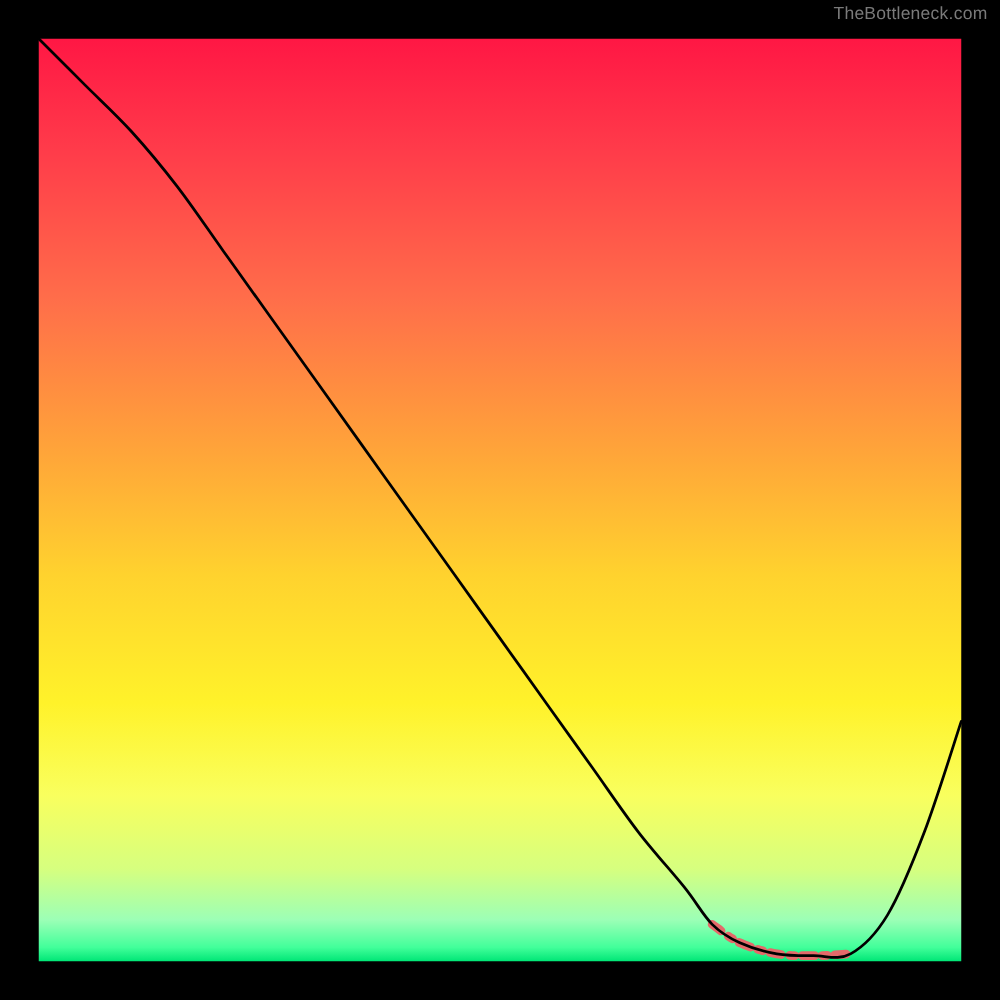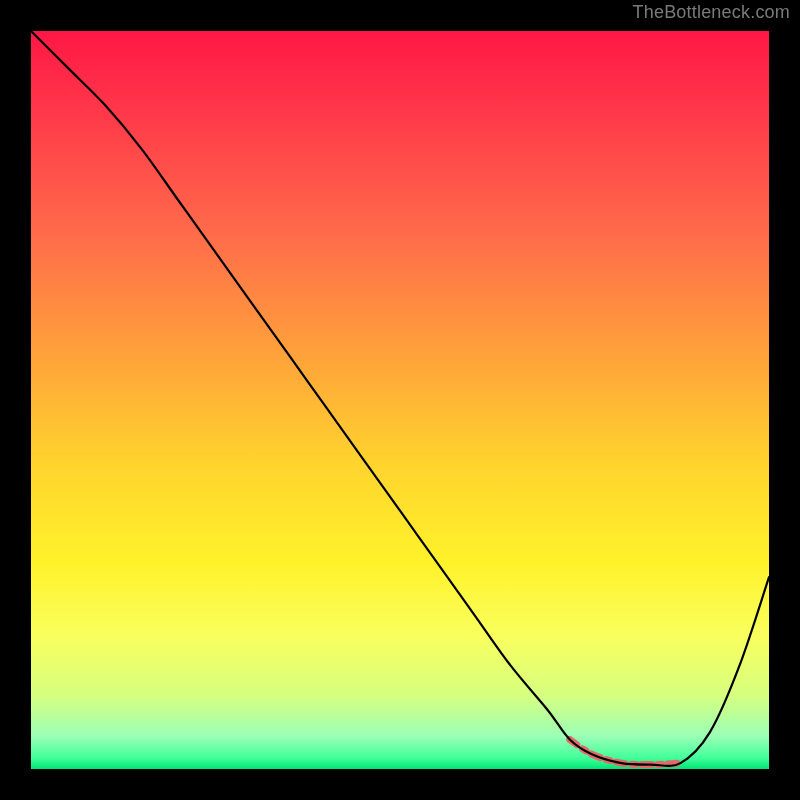--- a/index.html
+++ b/index.html
@@ -13,21 +13,21 @@
   .wrap {
     position: relative;
     width: 800px;
     height: 800px;
   }
   .watermark {
     position: absolute;
     top: 2px;
     right: 10px;
     font-family: Arial, Helvetica, sans-serif;
-    font-size: 18px;
+    font-size: 14px;
     font-weight: 500;
     color: #7a7a7a;
     letter-spacing: 0.2px;
     z-index: 3;
   }
   svg.plot {
     position: absolute;
     left: 0;
     top: 0;
     z-index: 1;

